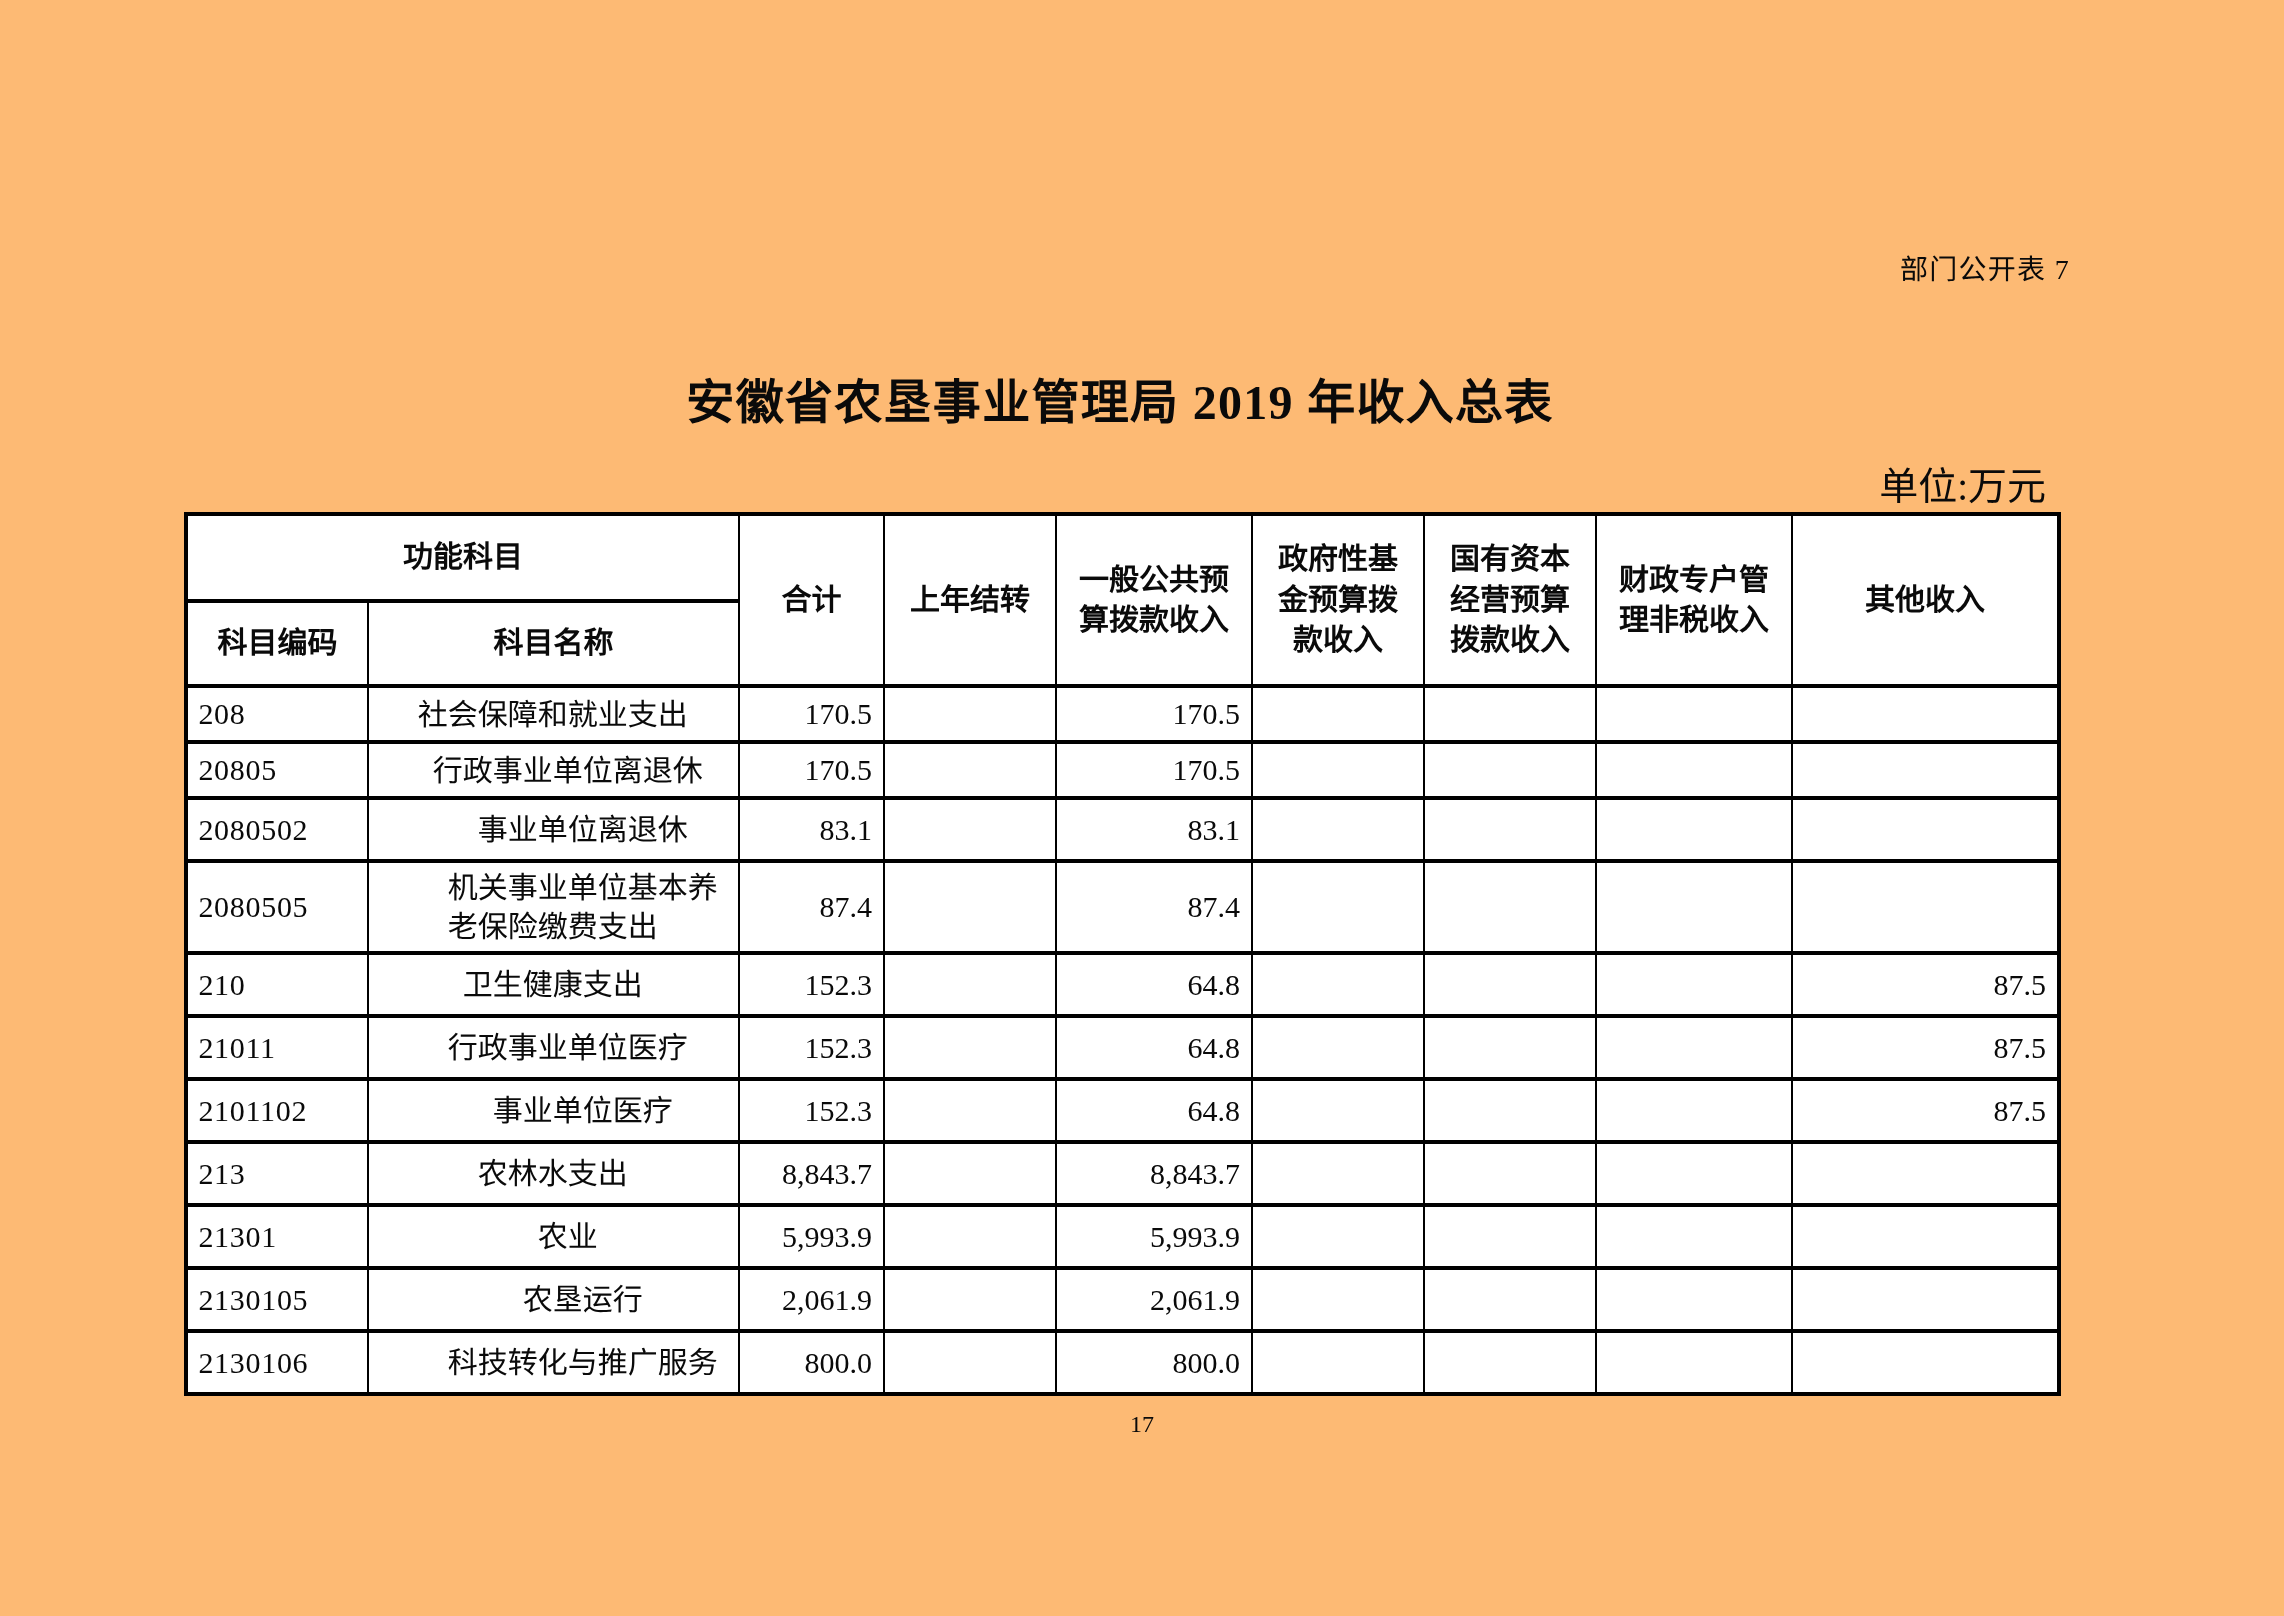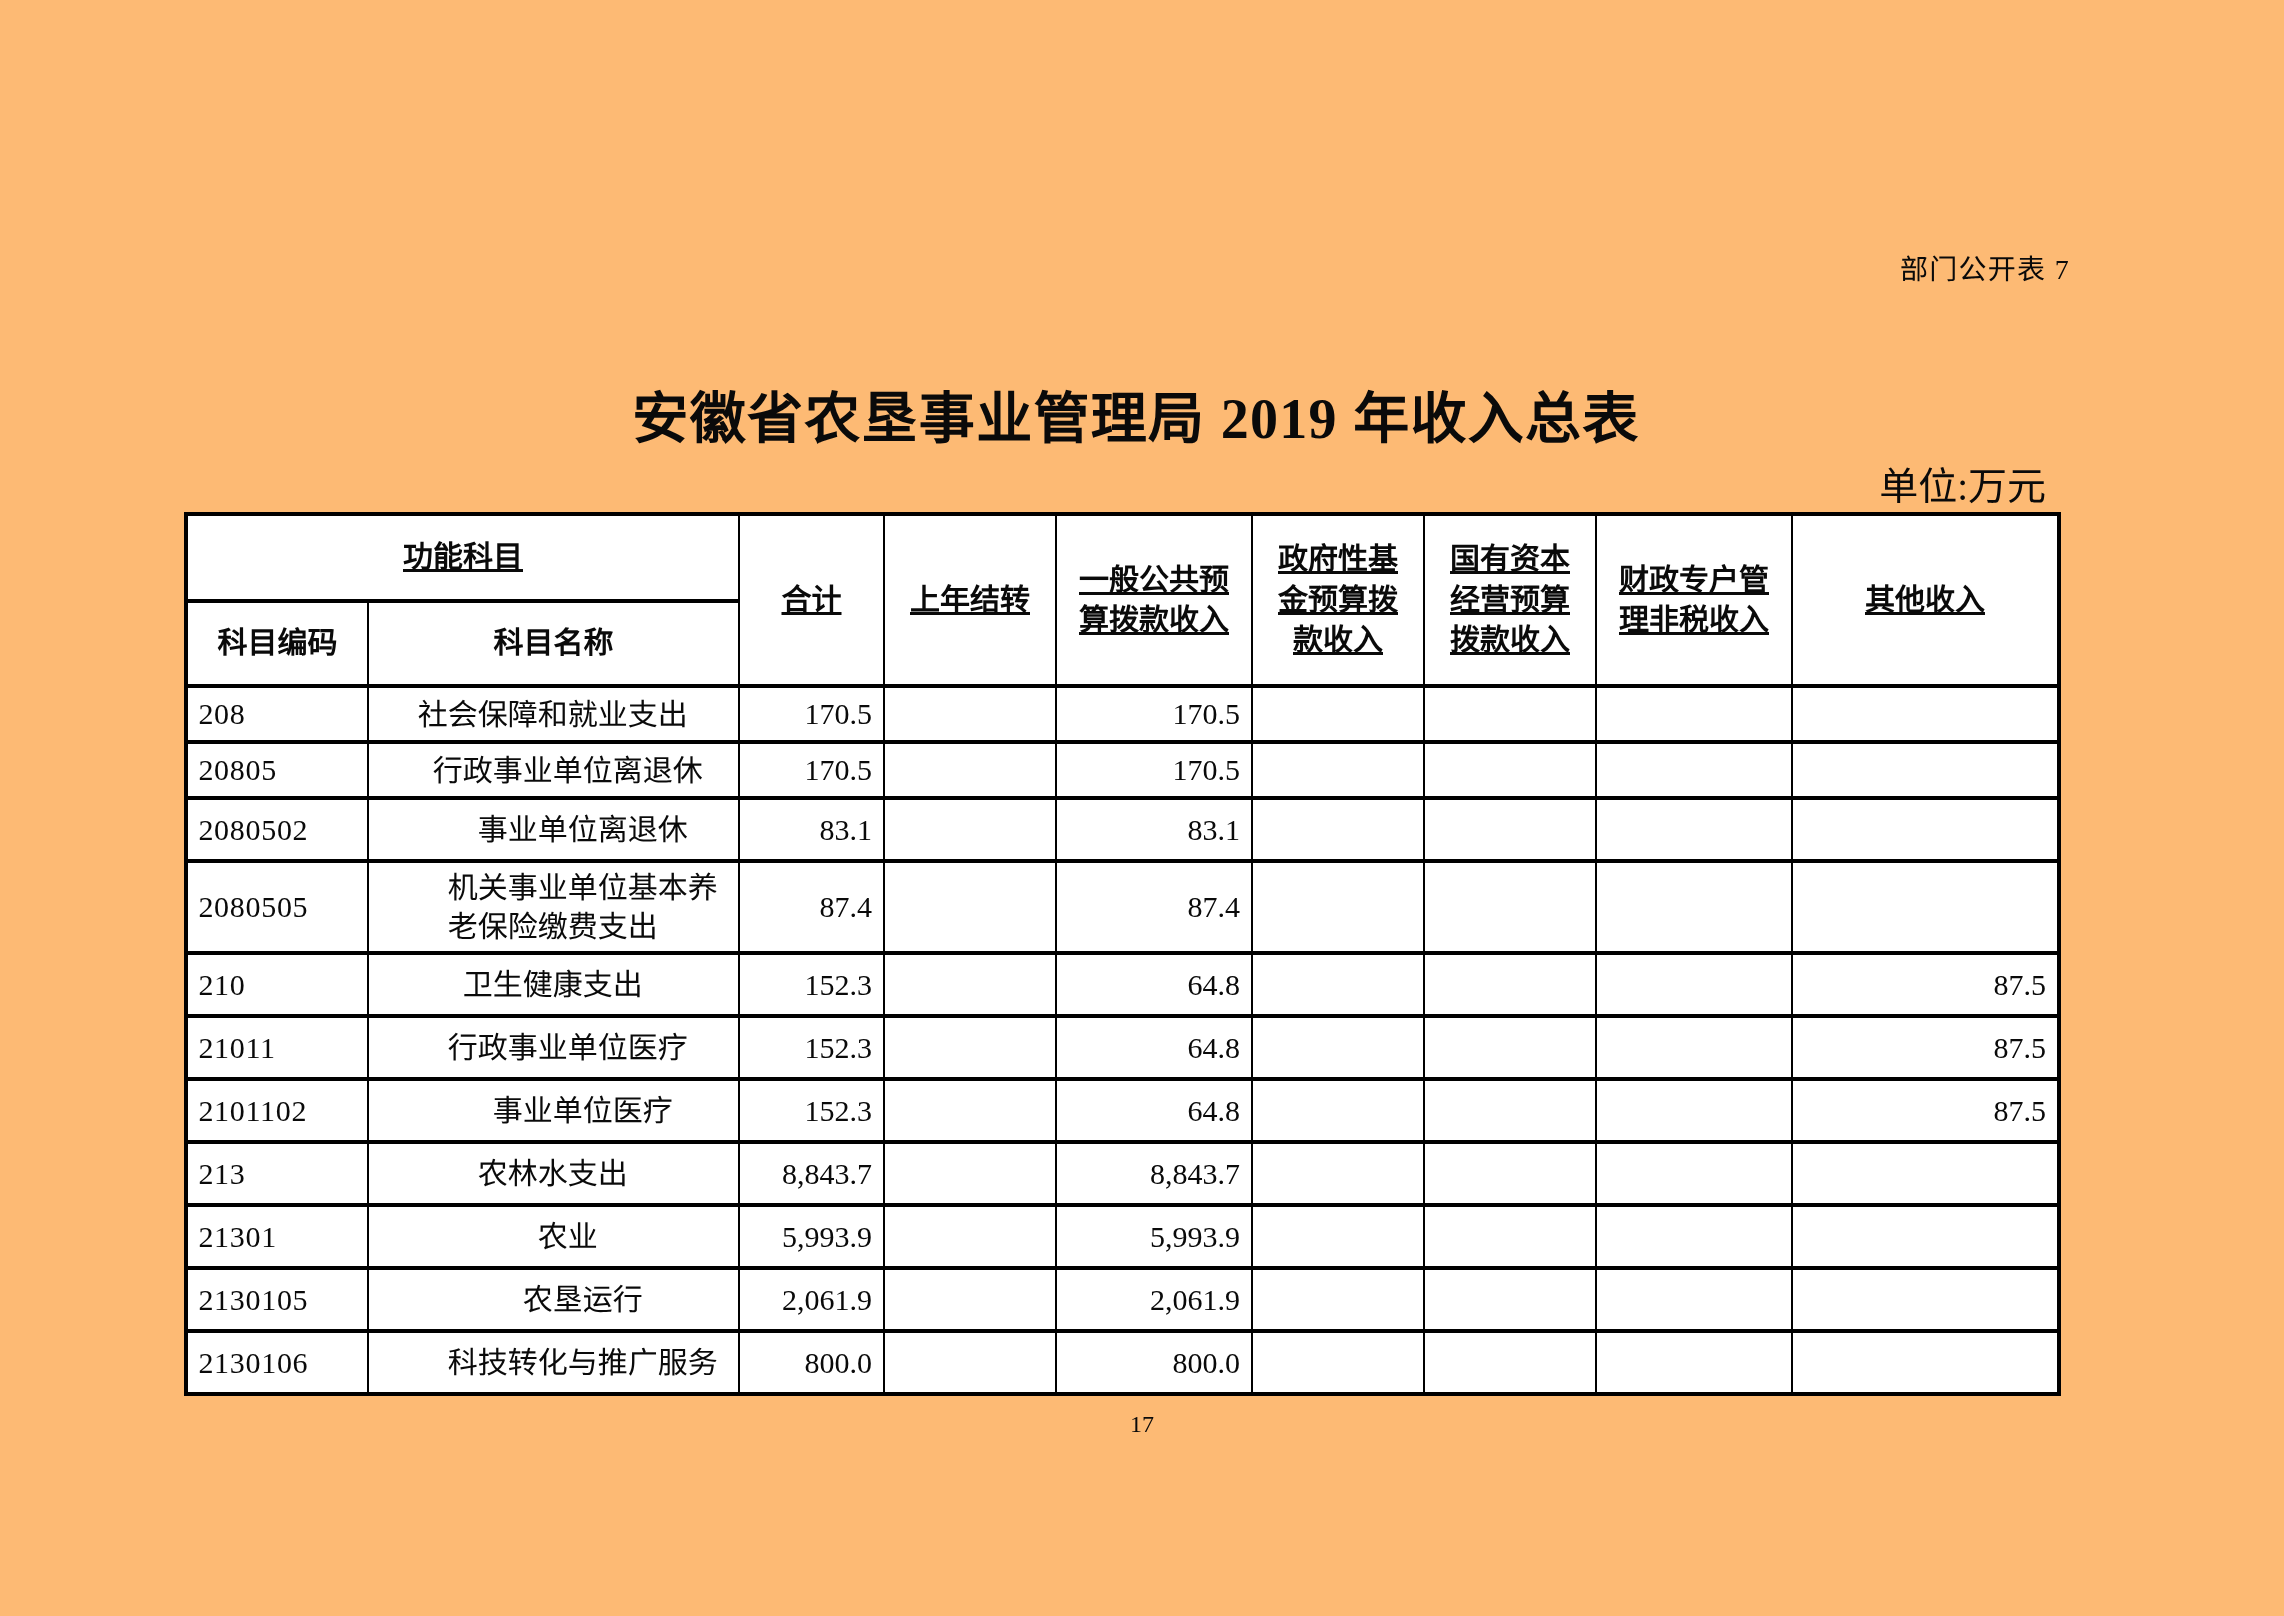--- a/index.html
+++ b/index.html
@@ -23,23 +23,23 @@
     font-size: 28px;
     line-height: 34px;
     letter-spacing: 1.3px;
     white-space: nowrap;
   }
   .title {
     position: absolute;
     top: 373px;
     left: 184px;
     width: 1872px;
-    margin: 16px;
-    text-align: center;
-    font-size: 56px;
+    margin: 0;
+    text-align: center;
+    font-size: 48px;
     line-height: 60px;
     font-weight: bold;
     letter-spacing: 1.3px;
     white-space: nowrap;
   }
   .unit-note {
     position: absolute;
     top: 469px;
     right: 238px;
     font-size: 39px;
@@ -70,21 +70,21 @@
     border-bottom-width: 4.6px;
     vertical-align: middle;
     overflow: hidden;
   }
   .income-table thead th {
     font-weight: bold;
     text-align: center;
     padding: 0 17px;
     line-height: 1.35;
   }
-  .income-table thead tr.hrow1 { height: 87px; text-decoration: underline; }
+  .income-table thead tr.hrow1 { height: 87px; }
   .income-table thead tr.hrow2 { height: 85px; }
   .income-table tbody tr { height: 63px; }
   .income-table tbody tr:nth-child(1),
   .income-table tbody tr:nth-child(2) { height: 56px; }
   td.cell-code {
     text-align: left;
     padding: 2.6px 6.5px 2.6px 10.4px;
     letter-spacing: 0.7px;
   }
   td.cell-name {

